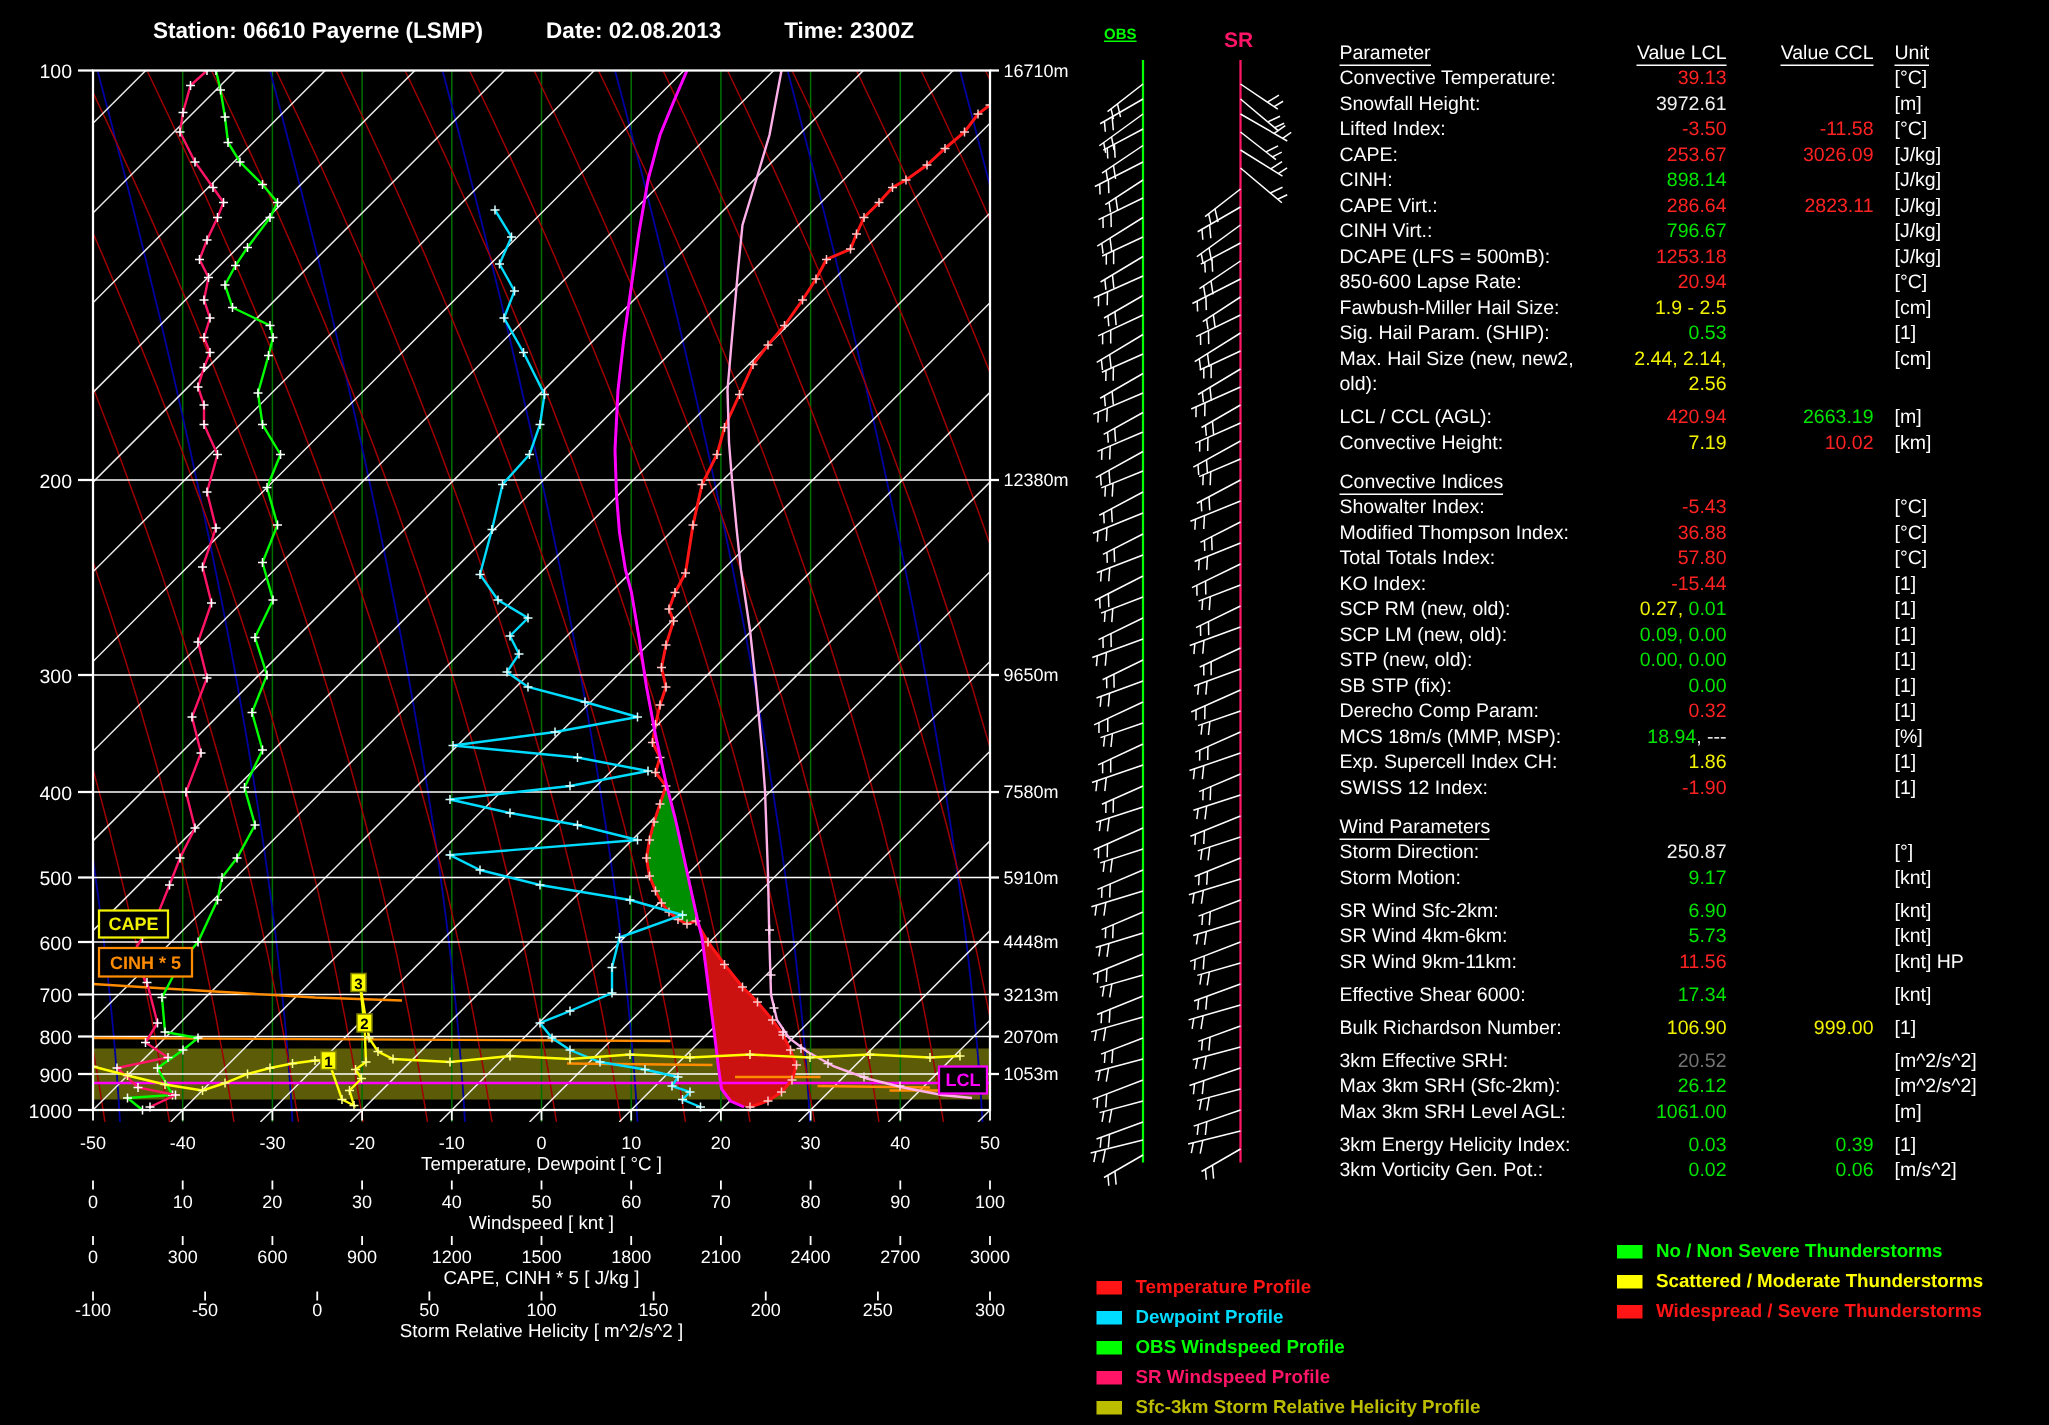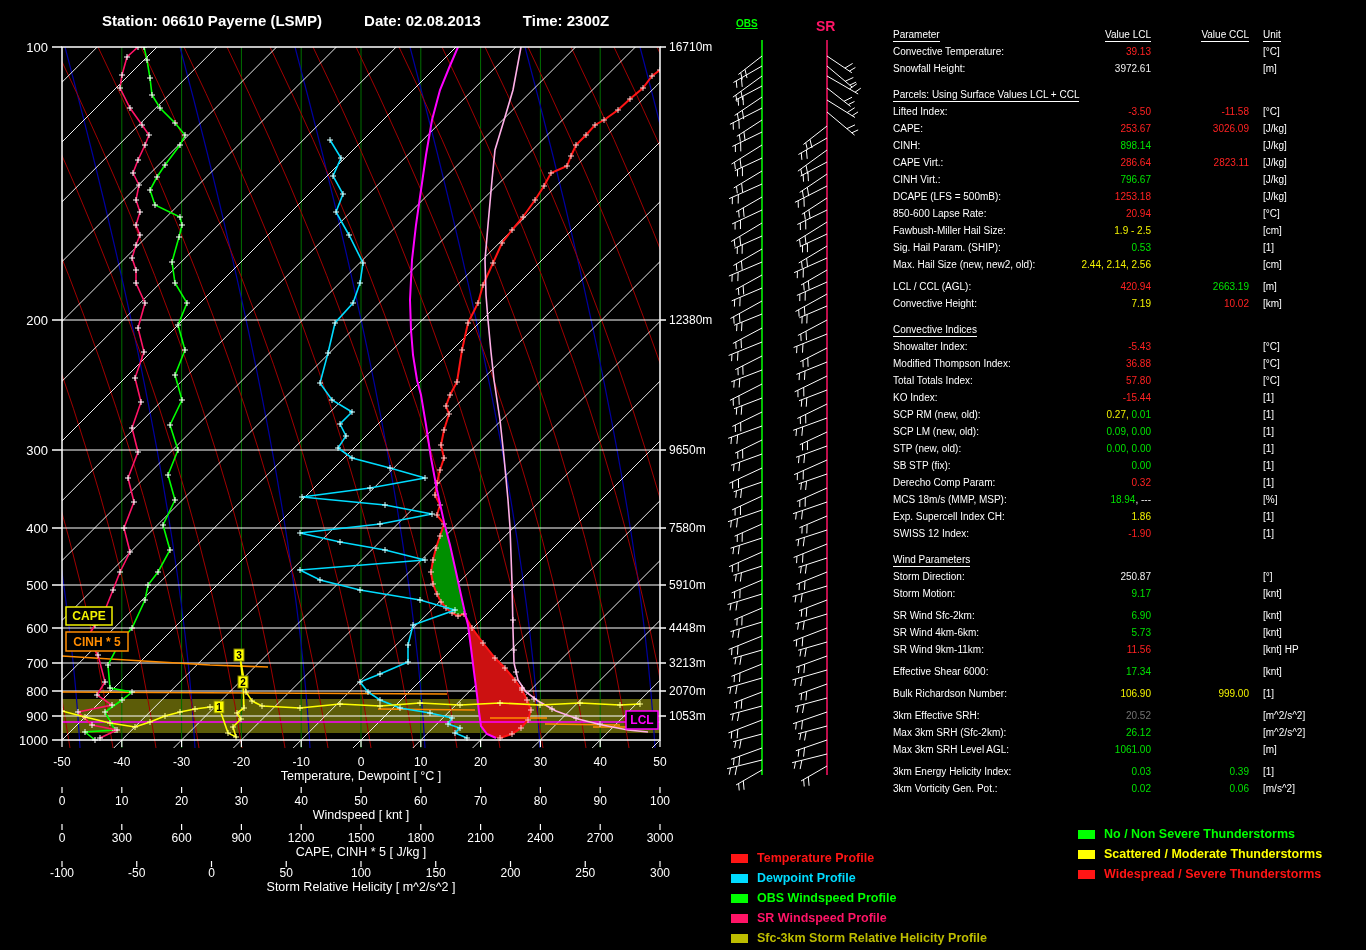--- a/index.html
+++ b/index.html
@@ -2,21 +2,21 @@
 <html><head>
 <meta charset="utf-8">
 <style>
   html,body{margin:0;padding:0;background:#000;width:1366px;height:950px;overflow:hidden;}
   body{font-family:"Liberation Sans",sans-serif;color:#fff;position:relative;}
   #title-bar{position:absolute;left:65px;top:12px;display:flex;gap:42px;font-size:15px;font-weight:bold;white-space:pre;margin-left:37px;}
   #obs-label{position:absolute;left:736px;top:18px;font-size:10px;font-weight:bold;text-decoration:underline;}
   #sr-label{position:absolute;left:816px;top:18px;font-size:14px;font-weight:bold;}
   #skewt{position:absolute;left:0;top:0;}
   svg text{font-family:"Liberation Sans",sans-serif;}
-  #param-table{position:absolute;left:893px;top:26px;width:470px;font-size:10px;line-height:17px;}
+  #param-table{position:absolute;left:893px;top:26px;width:470px;font-size:13px;line-height:17px;}
   .trow{display:grid;grid-template-columns:174px 84px 98px auto;align-items:baseline;}
   .trow .c2,.trow .c3{text-align:right;}
   .trow .c4{padding-left:14px;text-align:left;white-space:pre;}
   .thead span{border-bottom:1px solid #fff;padding-bottom:1px;}
   .tsection{margin-top:9px;}
   .tsection span{border-bottom:1px solid #fff;padding-bottom:1px;}
   .gap{margin-top:5px;}
   #legend-left{position:absolute;left:731px;top:824px;margin-top:24px;}
   #legend-right{position:absolute;left:1078px;top:824px;}
   .legend-item{display:flex;align-items:center;height:20px;font-size:12.5px;font-weight:bold;white-space:pre;}
@@ -1116,21 +1116,20 @@
   <div class="c2"><span style="color:#ff2222">39.13</span></div>
   <div class="c3"></div>
   <div class="c4">[°C]</div>
     </div>
     <div class="trow">
       <div class="c1">Snowfall Height:</div>
   <div class="c2"><span style="color:#f0f0f0">3972.61</span></div>
   <div class="c3"></div>
   <div class="c4">[m]</div>
     </div>
-    <div class="tsection"><span>Parcels: Using Surface Values LCL + CCL</span></div>
     <div class="trow">
       <div class="c1">Lifted Index:</div>
   <div class="c2"><span style="color:#ff2222">-3.50</span></div>
   <div class="c3"><span style="color:#ff2222">-11.58</span></div>
   <div class="c4">[°C]</div>
     </div>
     <div class="trow">
       <div class="c1">CAPE:</div>
   <div class="c2"><span style="color:#ff2222">253.67</span></div>
   <div class="c3"><span style="color:#ff2222">3026.09</span></div>

